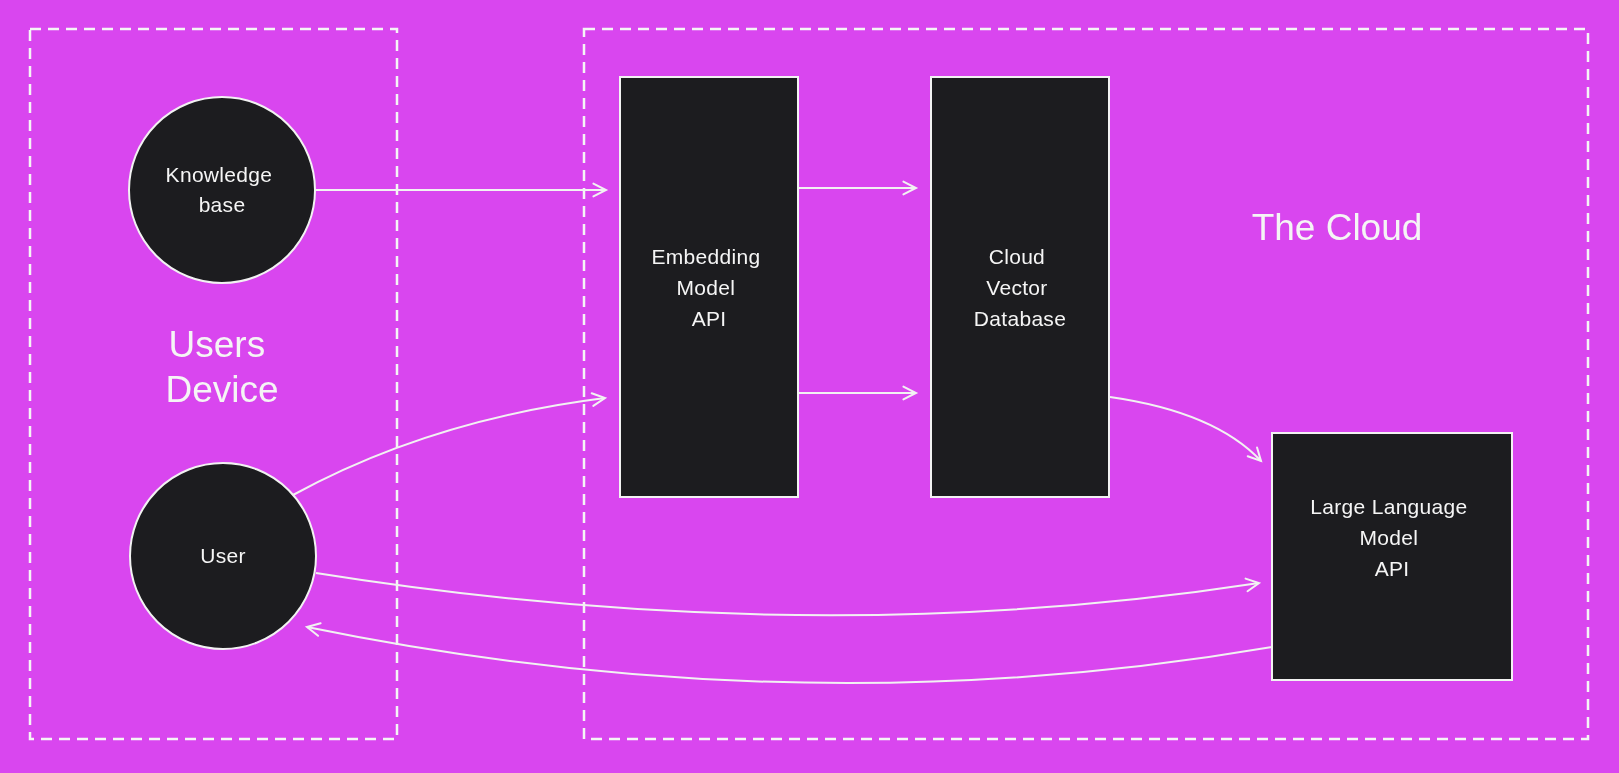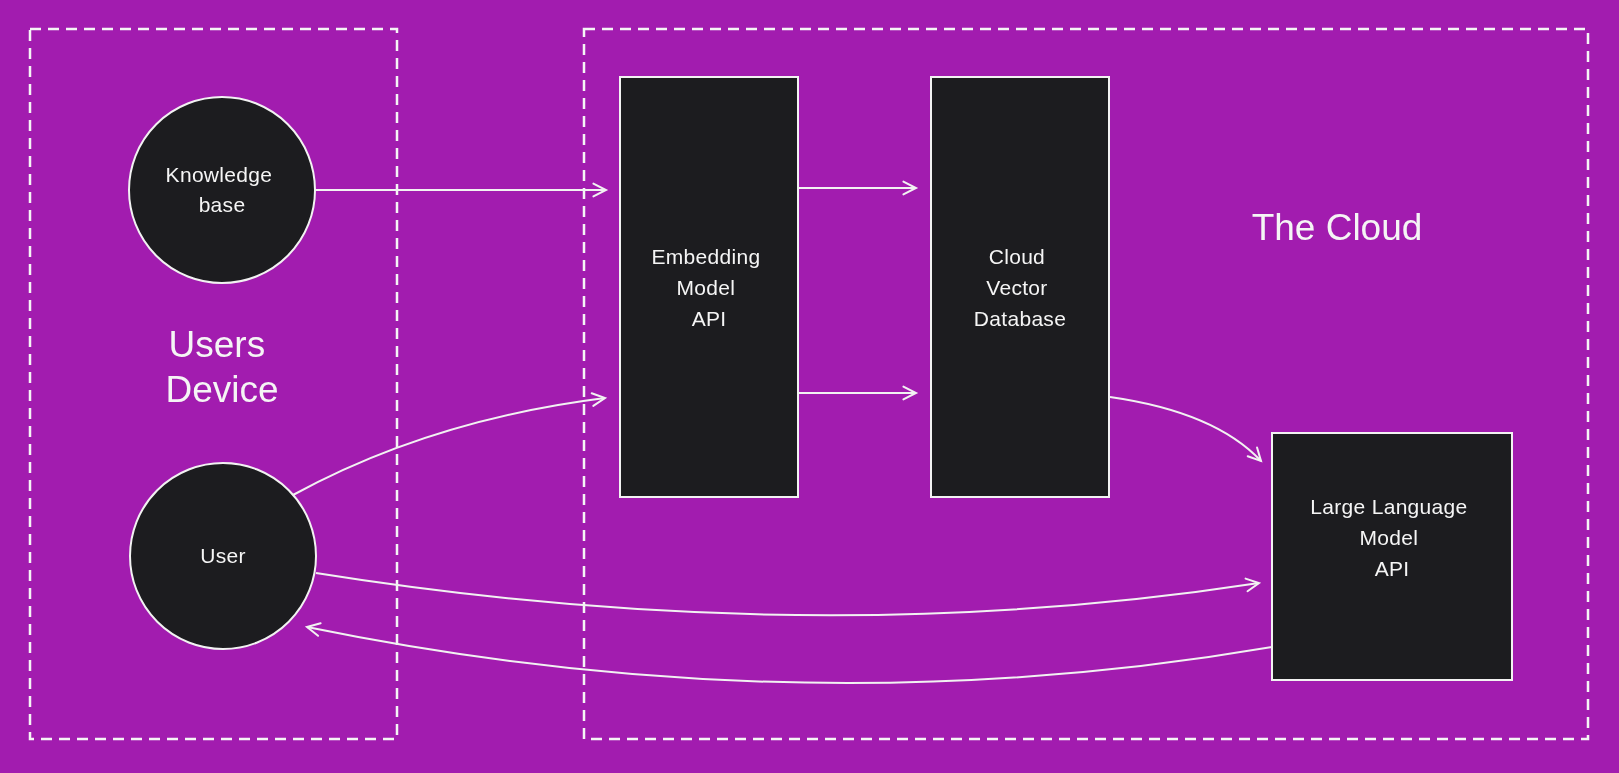--- a/index.html
+++ b/index.html
@@ -4,21 +4,21 @@
 <style>
   html, body {
     margin: 0;
     padding: 0;
     background: #000000;
   }
   .stage {
     position: relative;
     width: 1619px;
     height: 773px;
-    background: #a21caf;
+    background: #d946ef;
     overflow: hidden;
     font-family: "Liberation Sans", sans-serif;
   }
   svg { display: block; }
   .zone-rect {
     fill: none;
     stroke: #f5f5f5;
     stroke-width: 2.5;
     stroke-dasharray: 11 7;
   }

